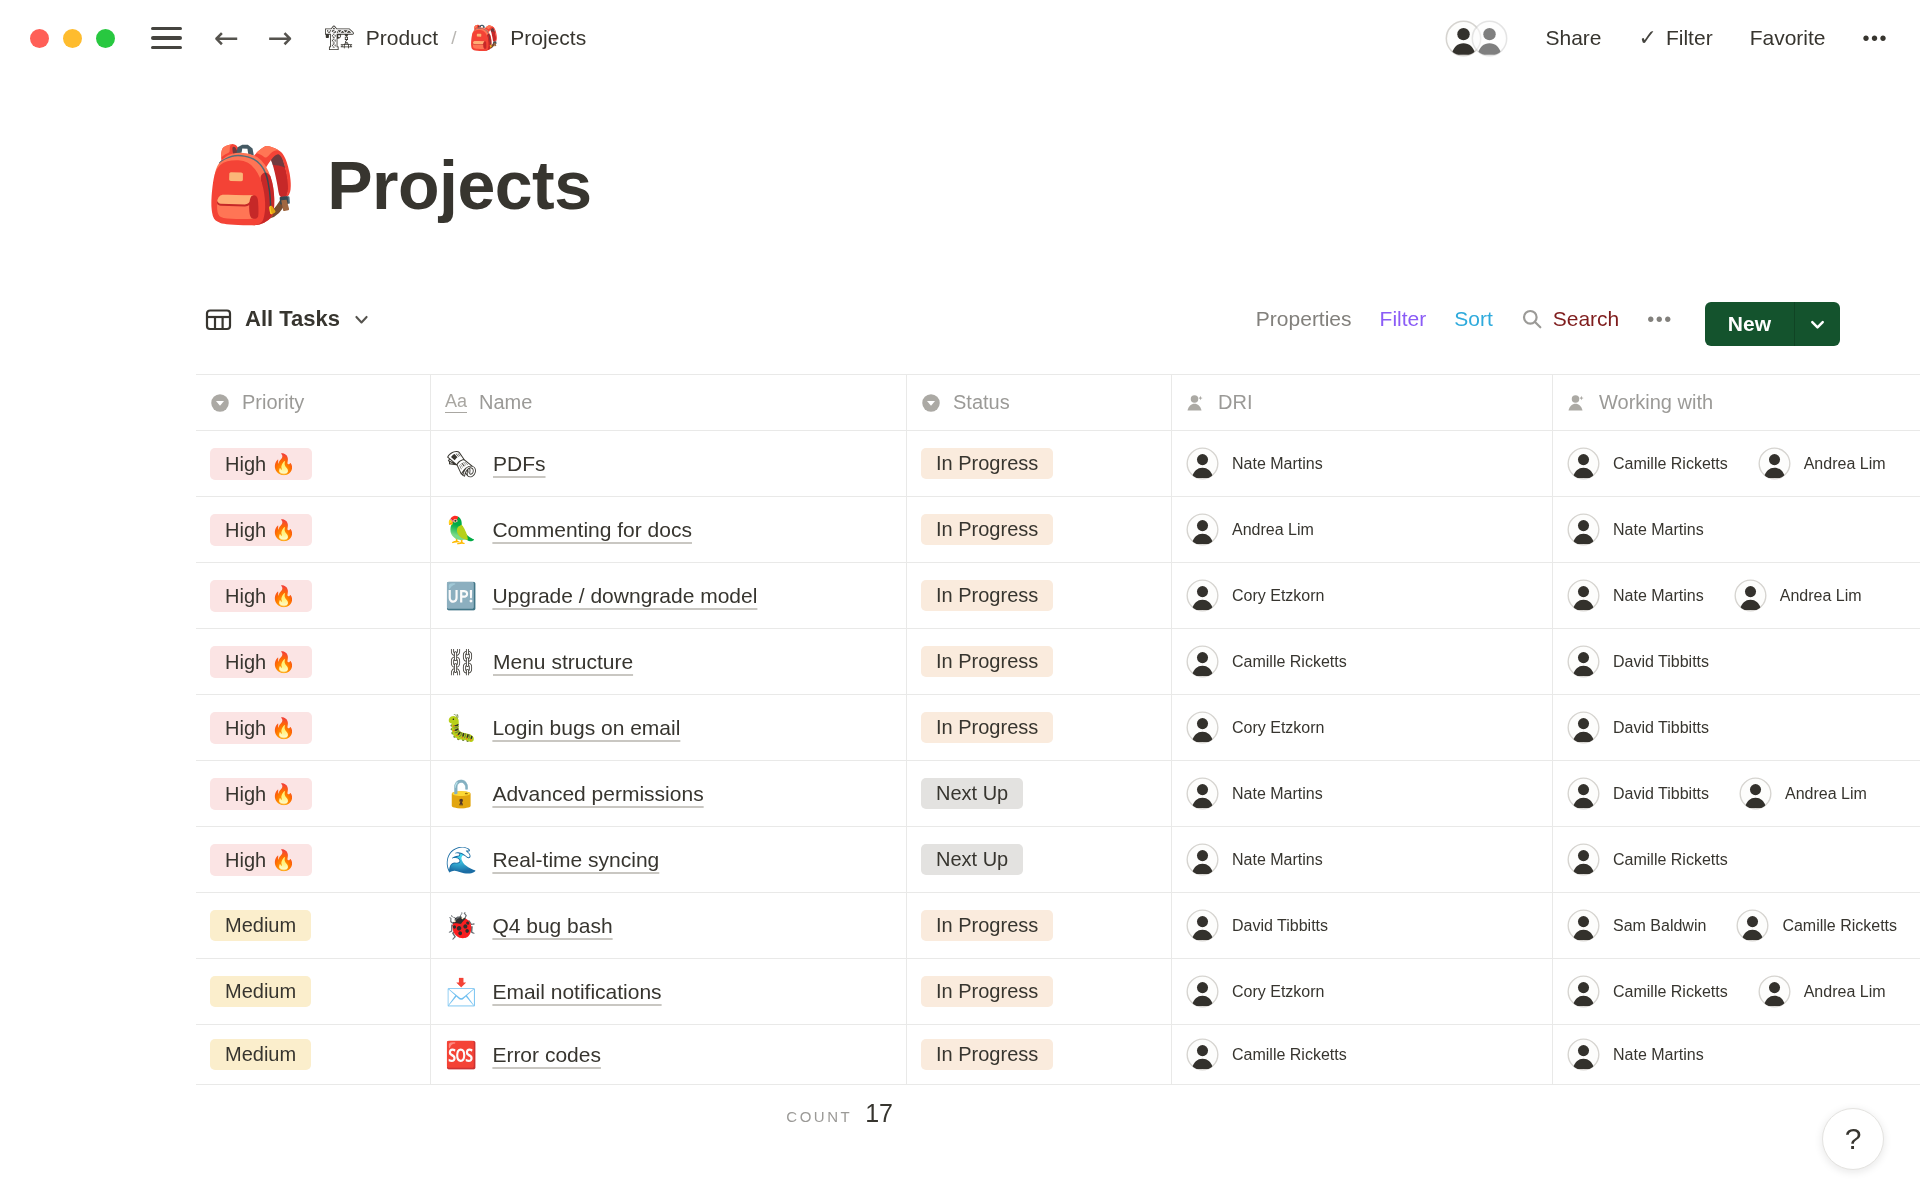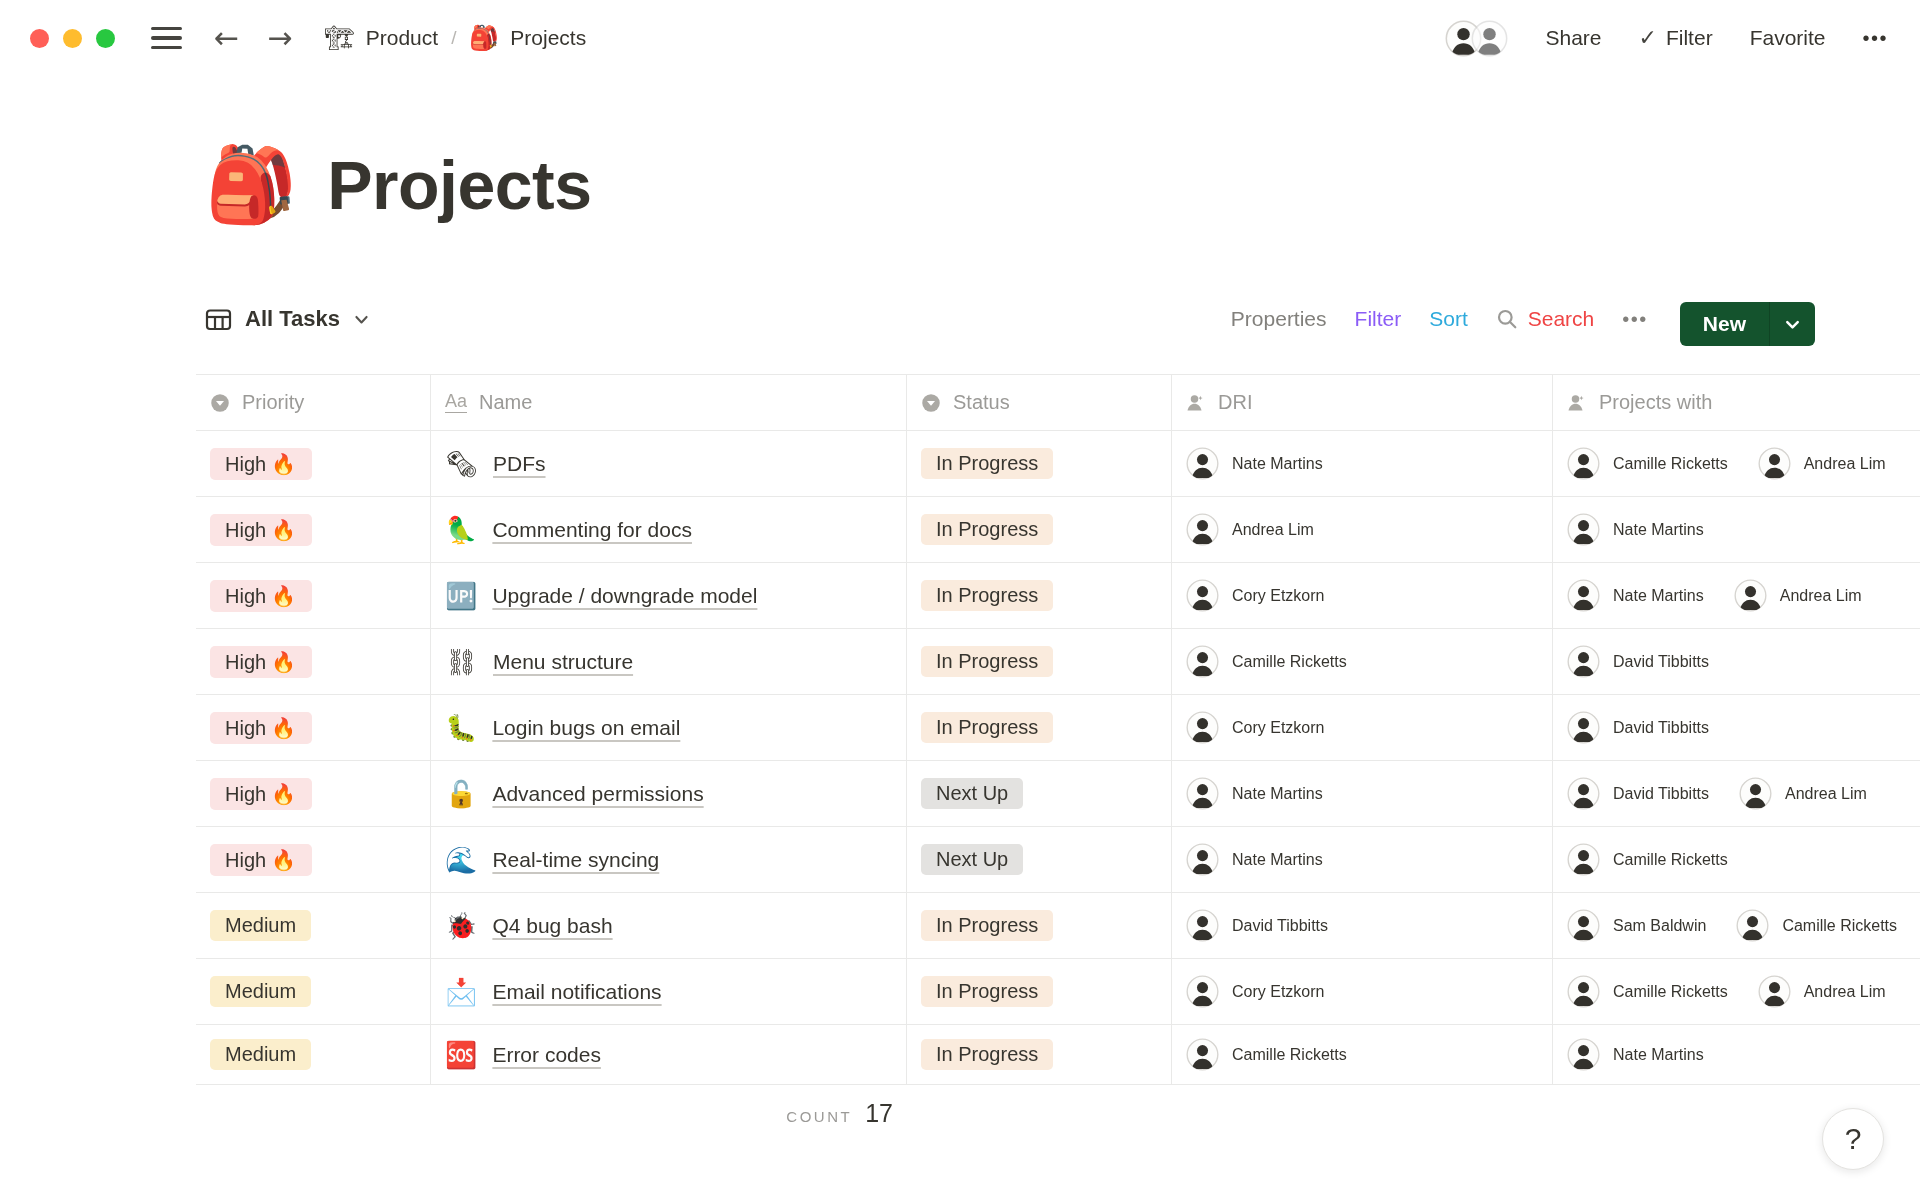--- a/index.html
+++ b/index.html
@@ -26,26 +26,26 @@
   .more-glyph { letter-spacing:1.5px; font-size:20px; }
 
   
   .page-head { padding-left:205px; }
   .title-row { margin-top:70px; display:flex; align-items:center; gap:30px; }
   .title-emoji { font-size:74px; line-height:1; }
   .page-title { font-size:68px; font-weight:700; letter-spacing:-.5px; color:#37352F; }
   .page-desc { margin-top:24px; font-size:23px; }
 
   
-  .toolbar { margin-top:68px; display:flex; align-items:center; padding-left:205px; padding-right:105px; }
+  .toolbar { margin-top:68px; display:flex; align-items:center; padding-left:205px; padding-right:80px; }
   .view-btn { display:flex; align-items:center; gap:13px; font-size:22px; font-weight:700; cursor:pointer; }
   .tool-right { margin-left:auto; display:flex; align-items:center; gap:28px; font-size:21px; }
   .tool-gray { color:#82807C; cursor:pointer; }
   .tool-blue { color:#2EAADC; cursor:pointer; }
-  .search-group { display:flex; align-items:center; gap:10px; color:#ef4444; cursor:pointer; }
+  .search-group { display:flex; align-items:center; gap:10px; color:#7f1d1d; cursor:pointer; }
   .new-btn { display:flex; align-items:stretch; height:44px; border-radius:6px; overflow:hidden; color:#fff; cursor:pointer; margin-left:4px; }
   .new-main { padding:0 23px; display:flex; align-items:center; font-size:21px; font-weight:600; }
   .new-divider { width:1px; background:rgba(0,0,0,.18); }
   .new-caret { width:45px; display:flex; align-items:center; justify-content:center; }
 
   
   .table { margin-left:196px; margin-top:28px; width:1917px; border-top:1px solid #E9E9E8; }
   .thead { display:flex; height:56px; border-bottom:1px solid #E9E9E8; color:#9B9A97; font-size:20px; }
   .hcell { display:flex; align-items:center; gap:12px; padding:0 14px; border-right:1px solid #E9E9E8; cursor:pointer; }
   .hcell:last-child { border-right:none; }
@@ -205,21 +205,21 @@
           <path d="M11.5 2.2l.5 1.3 1.3.5-1.3.5-.5 1.3-.5-1.3-1.3-.5 1.3-.5z" fill="#ABA9A4"></path>
         </svg>
         <span>DRI</span>
       </div>
       <div class="hcell c4">
         <svg width="20" height="20" viewBox="0 0 16 16">
           <circle cx="6.8" cy="4.8" r="3" fill="#ABA9A4"></circle>
           <path d="M1.2 14c.8-3.6 3-5.4 5.6-5.4s4.8 1.8 5.6 5.4z" fill="#ABA9A4"></path>
           <path d="M11.5 2.2l.5 1.3 1.3.5-1.3.5-.5 1.3-.5-1.3-1.3-.5 1.3-.5z" fill="#ABA9A4"></path>
         </svg>
-        <span>Projects with</span>
+        <span>Working with</span>
       </div>
     </div>
   <div id="tbody">
       <div class="trow">
         <div class="cell c0">
           <span class="pill" style="background: rgb(251, 228, 228);">High 🔥</span>
         </div>
         <div class="cell c1 name-cell">
           <span class="row-emoji">🗞</span>
           <a class="name-link">PDFs</a>

